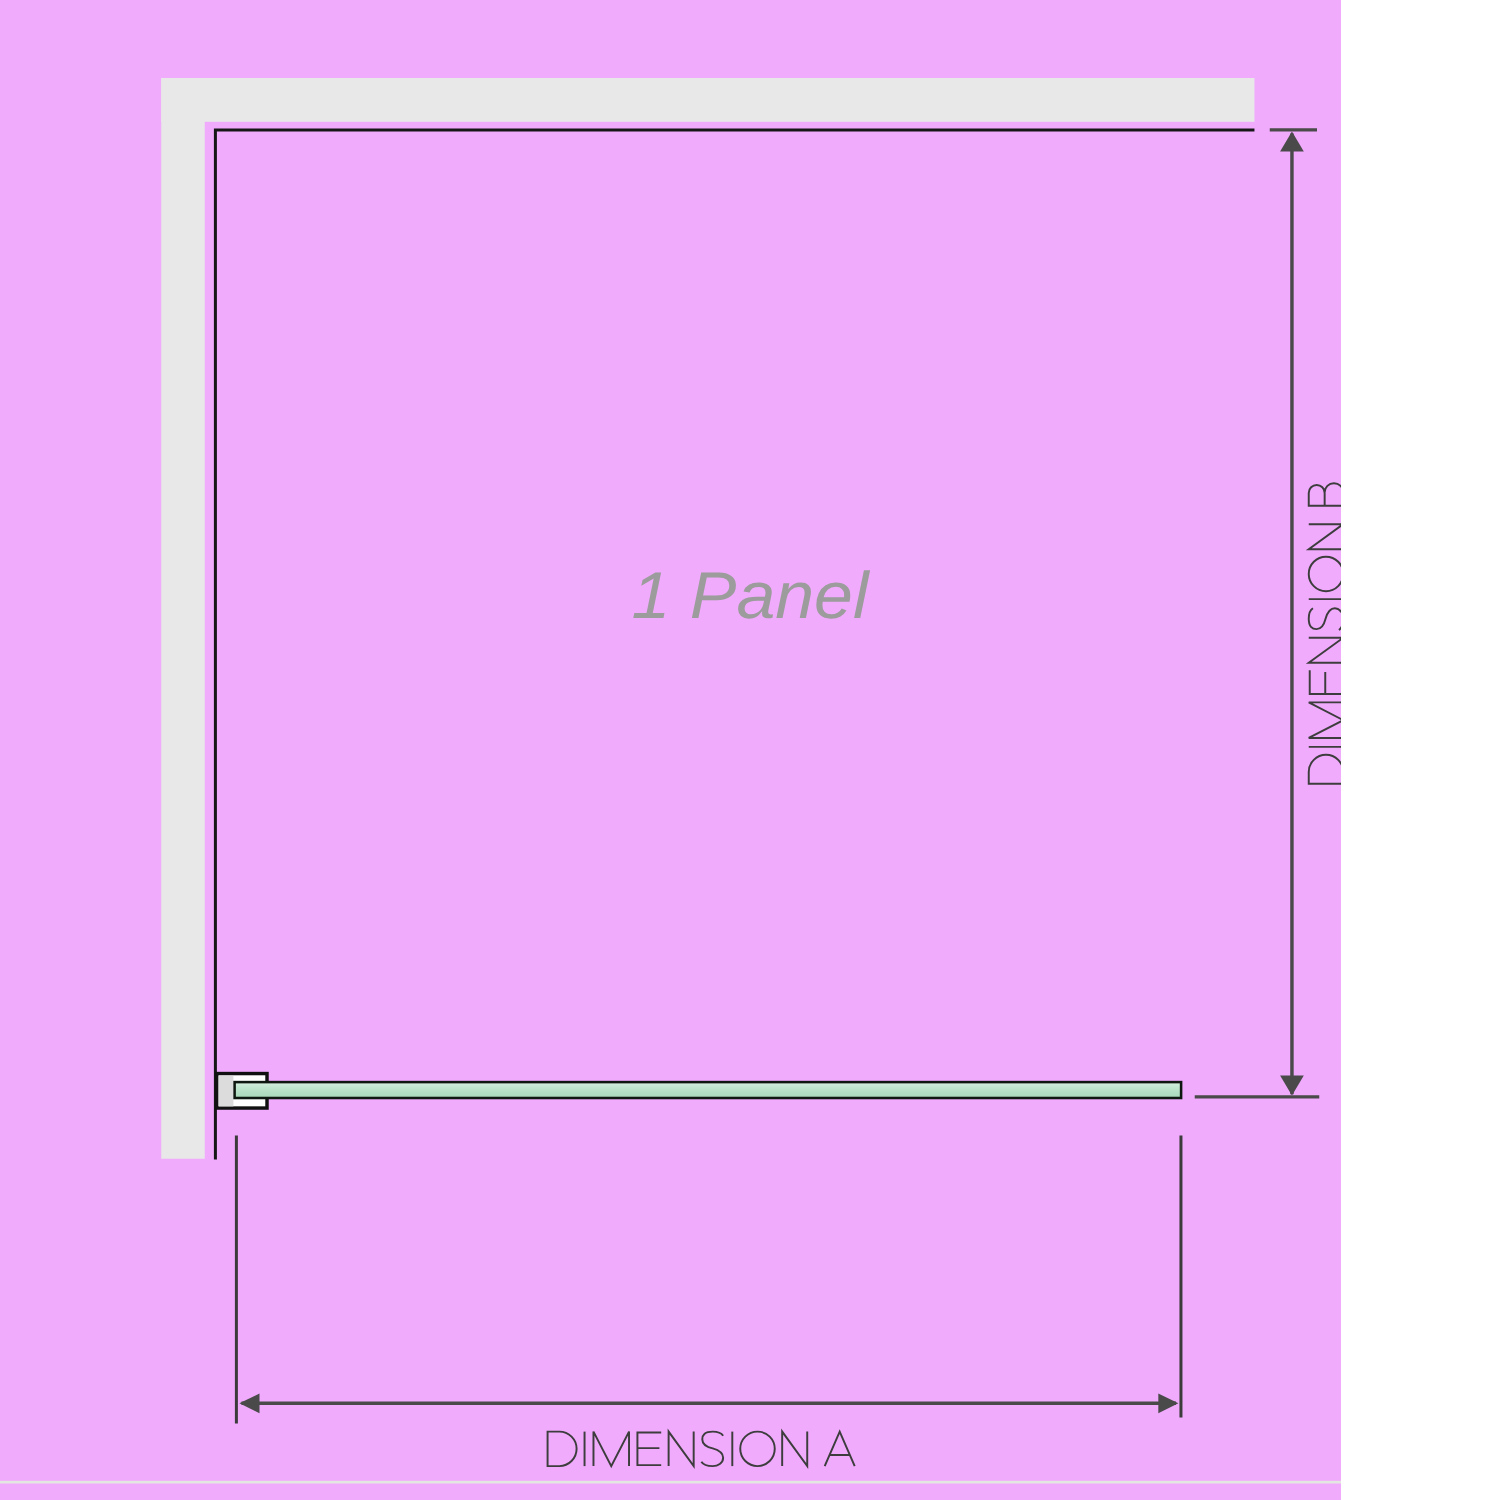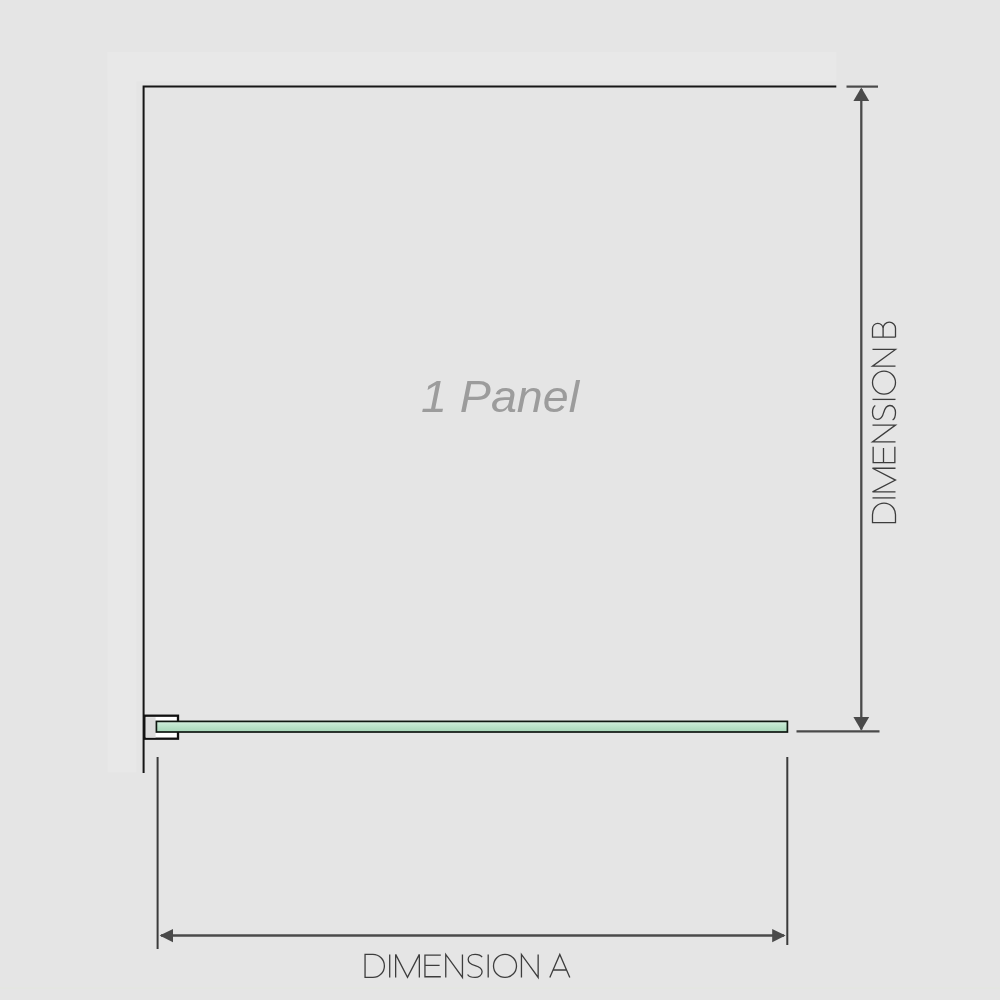--- a/index.html
+++ b/index.html
@@ -1,16 +1,16 @@
 <!DOCTYPE html>
 <html><head>
 <meta charset="utf-8">
 <style>
   html,body{margin:0;padding:0;background:#ffffff;}
-  .page{position:relative;width:1000px;height:1000px;background:#e5e5e5;overflow:hidden;
+  .page{position:relative;width:894px;height:1000px;background:#f0abfc;overflow:hidden;
         font-family:"Liberation Sans", sans-serif;}
   svg{position:absolute;left:0;top:0;}
 </style>
 </head>
 <body>
 <div class="page">
 <svg width="1000" height="1000" viewBox="0 0 1000 1000">
   <defs>
     <linearGradient id="glass" x1="0" y1="0" x2="0" y2="1">
       <stop offset="0" stop-color="#d9f0e2"></stop>

